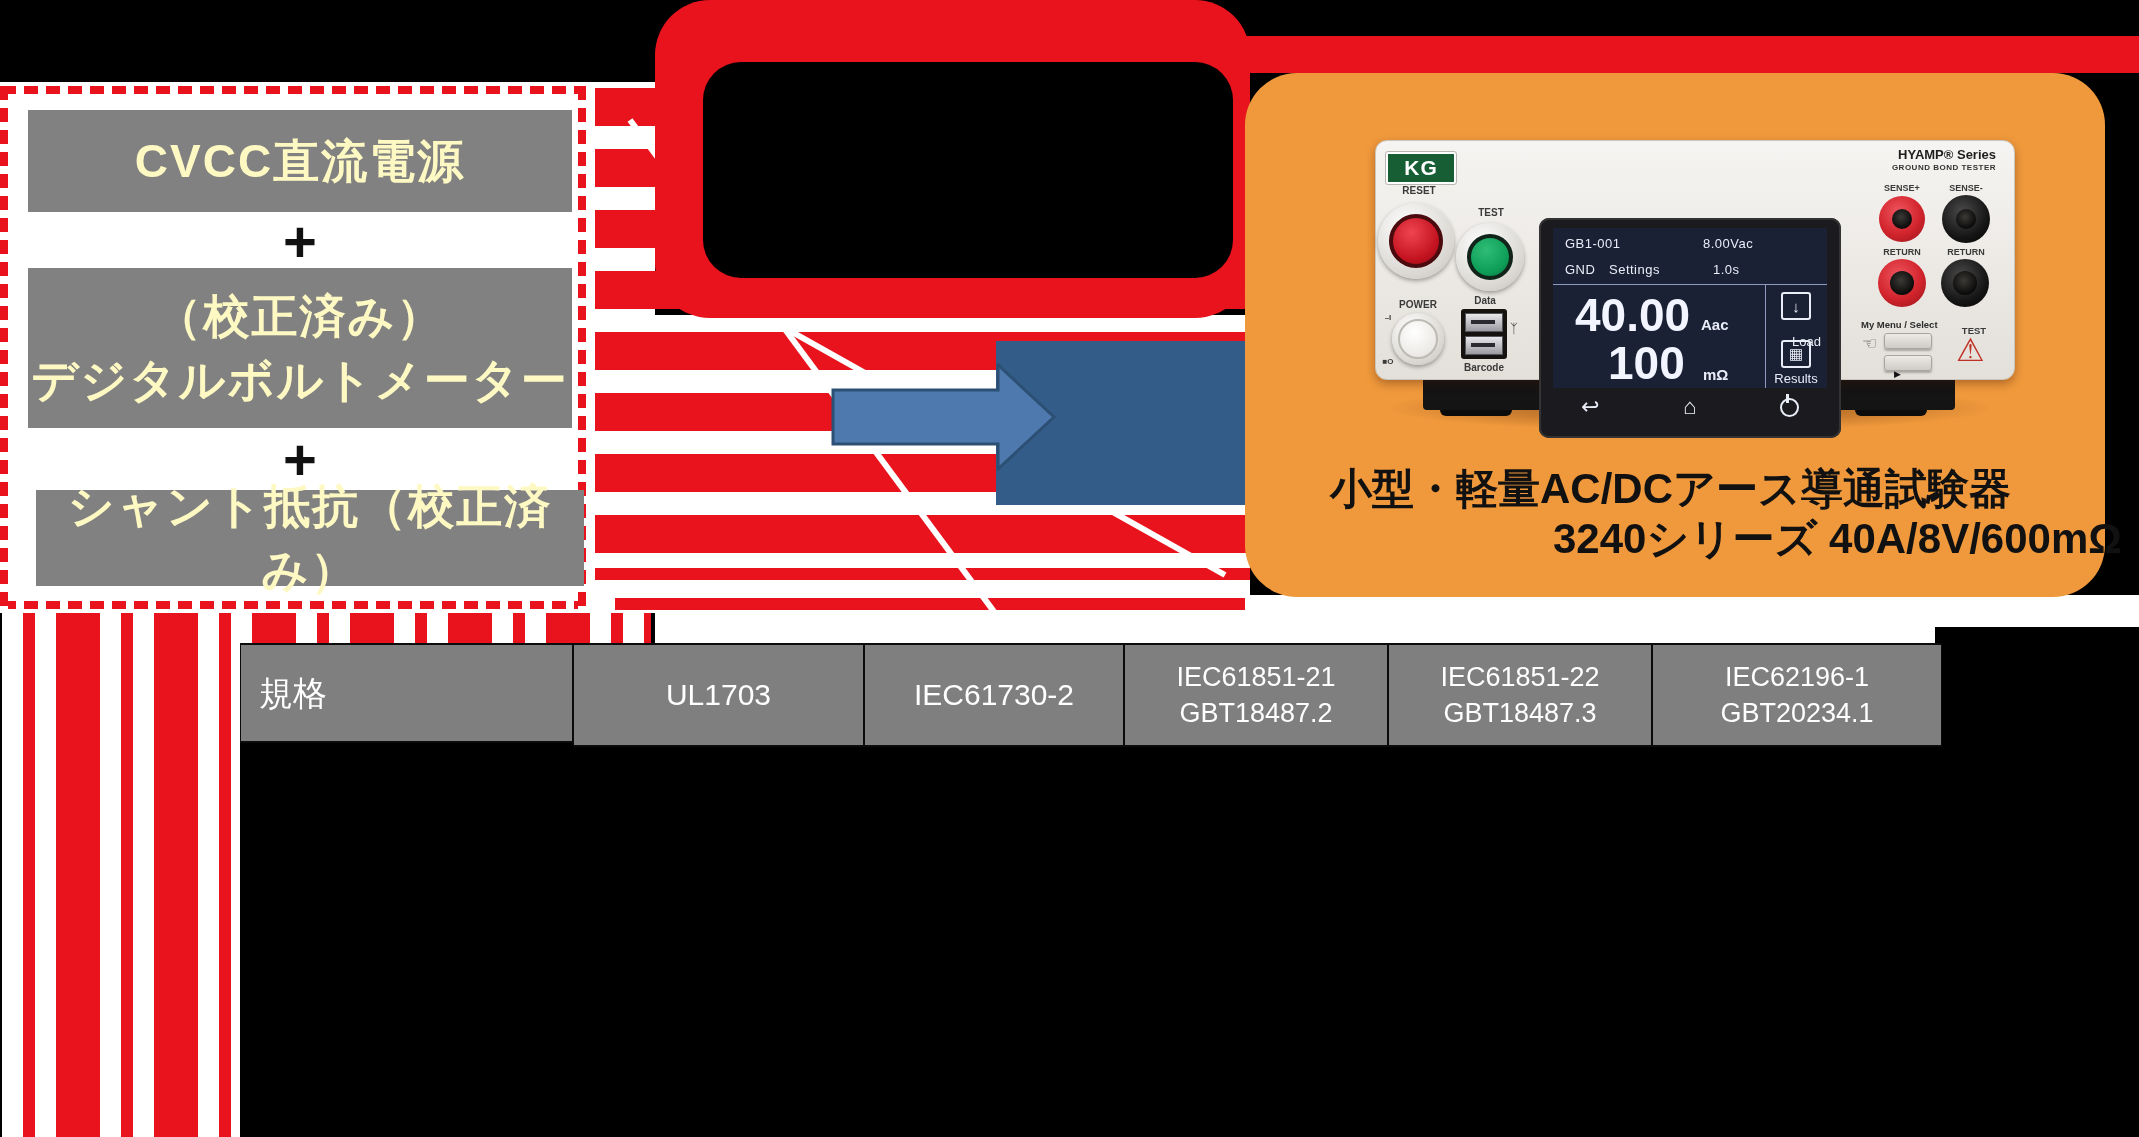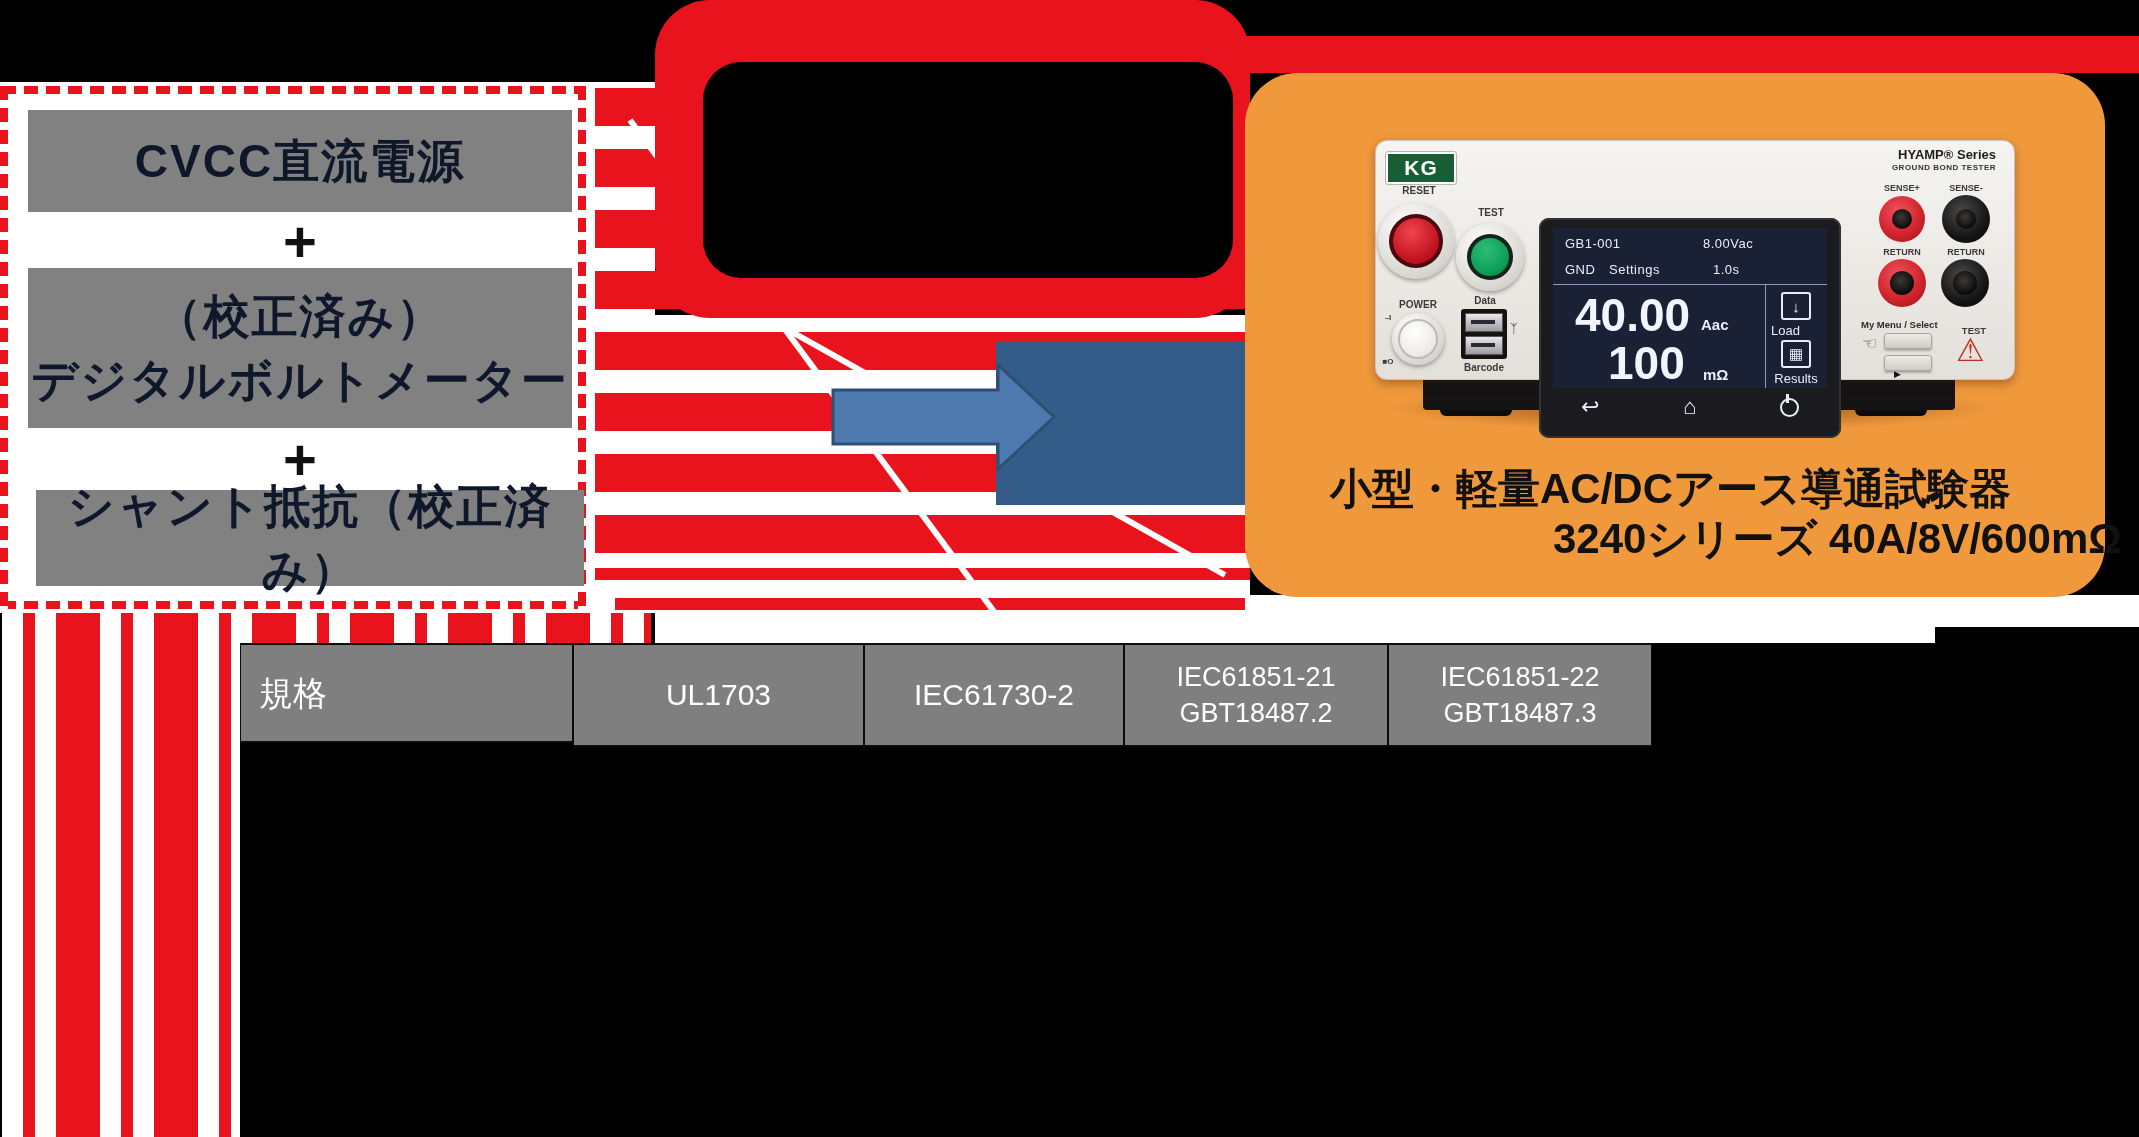--- a/index.html
+++ b/index.html
@@ -3,21 +3,21 @@
 <meta charset="utf-8">
 <style>
   html,body{margin:0;padding:0;background:#000;}
   #canvas{position:relative;width:2139px;height:1137px;background:#000;overflow:hidden;
           font-family:"Liberation Sans","DejaVu Sans",sans-serif;}
   .abs{position:absolute;}
   
   .white-panel{left:0;top:82px;width:655px;height:531px;background:#fff;}
   .dash{background:repeating-linear-gradient(90deg,#e8131c 0 14px,#fff 14px 22px);}
   .dashv{background:repeating-linear-gradient(180deg,#e8131c 0 14px,#fff 14px 22px);}
-  .gbox{background:#818181;color:#0f172a;font-weight:bold;display:flex;align-items:center;
+  .gbox{background:#818181;color:#fef9c3;font-weight:bold;display:flex;align-items:center;
         justify-content:center;text-align:center;font-size:46px;letter-spacing:2px;line-height:64px;}
   .plus{color:#111;font-size:58px;font-weight:bold;text-align:center;line-height:52px;}
   
   .vstripes{background:repeating-linear-gradient(90deg,#fff 0 21px,#e8131c 21px 33px,#fff 33px 54px,#e8131c 54px 98px);}
   
   .bluerect{left:996px;top:341px;width:249px;height:164px;background:#345c88;}
   
   .orange{left:1245px;top:73px;width:860px;height:524px;background:#f0993c;border-radius:52px;}
   .caption{color:#111;font-weight:bold;font-size:42px;white-space:nowrap;}
   
@@ -164,21 +164,21 @@
           <div class="abs scr-sm" style="left:56px;top:34px;">Settings</div>
           <div class="abs scr-sm" style="left:160px;top:34px;">1.0s</div>
           <div class="abs" style="left:0;top:56px;width:274px;height:1px;background:#8f9ac0;"></div>
           <div class="abs" style="left:212px;top:56px;width:1px;height:104px;background:#8f9ac0;"></div>
           <div class="abs big" style="left:22px;top:60px;font-size:46px;">40.00</div>
           <div class="abs" style="left:148px;top:88px;font-size:15px;font-weight:bold;">Aac</div>
           <div class="abs big" style="left:55px;top:108px;font-size:46px;">100</div>
           <div class="abs" style="left:150px;top:138px;font-size:15px;font-weight:bold;">mΩ</div>
           <div class="abs" style="left:218px;top:64px;width:50px;">
             <div class="icon-sq">↓</div>
-            <div style="text-align:left;font-size:13px;margin-top:3px;">Load</div>
+            <div style="text-align:right;font-size:13px;margin-top:14px;">Load</div>
           </div>
           <div class="abs" style="left:218px;top:112px;width:50px;">
             <div class="icon-sq">▦</div>
             <div style="text-align:center;font-size:13px;margin-top:3px;">Results</div>
           </div>
         </div>
         <div class="navicons">
           <span>↩</span>
           <span>⌂</span>
           <span class="pwr"></span>
@@ -230,15 +230,19 @@
       <span>IEC61730-2</span>
     </div>
     <div class="cell" style="width:262px;">
       <span>IEC61851-21</span>
       <span>GBT18487.2</span>
     </div>
     <div class="cell" style="width:262px;">
       <span>IEC61851-22</span>
       <span>GBT18487.3</span>
     </div>
+    <div class="cell" style="width:288px;">
+      <span>IEC62196-1</span>
+      <span>GBT20234.1</span>
+    </div>
   </div>
 
 </div>
 
 </body></html>

